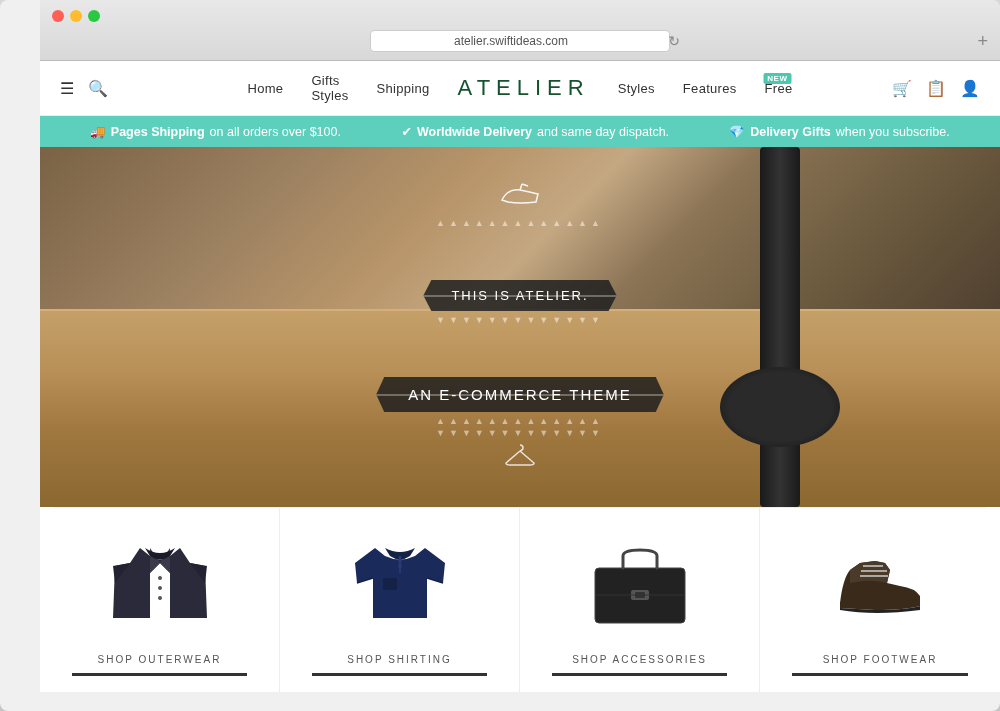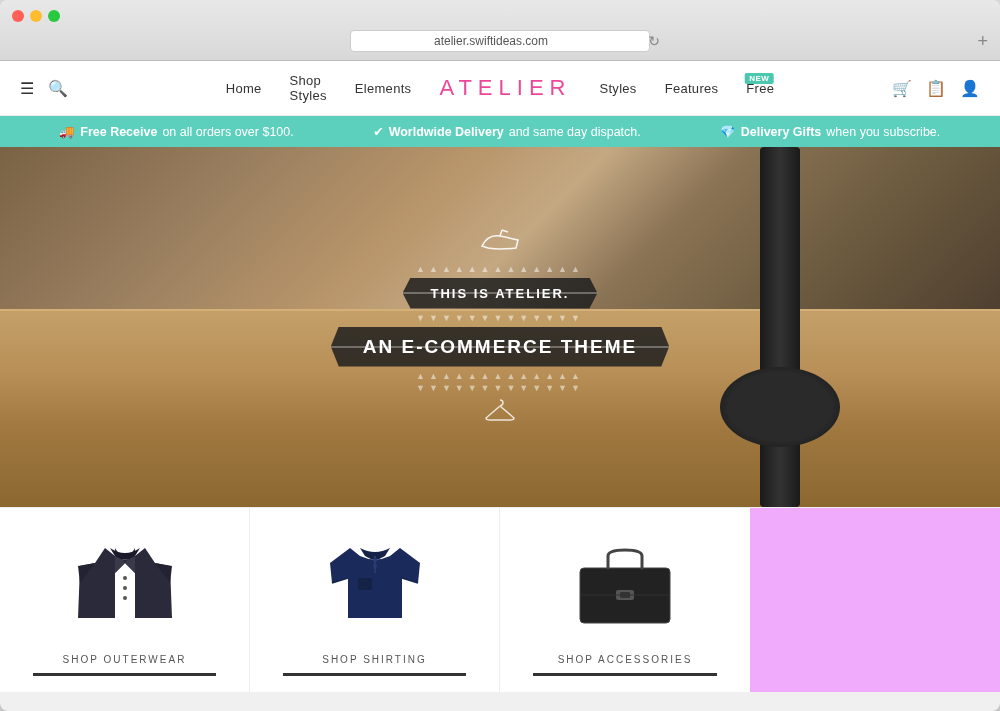--- a/index.html
+++ b/index.html
@@ -5,20 +5,21 @@
     * { margin: 0; padding: 0; box-sizing: border-box; }
     body { font-family: 'Helvetica Neue', Arial, sans-serif; background: #e8e8e8; display: flex; justify-content: center; align-items: center; min-height: 100vh; }
 
     .browser-window {
       width: 1000px;
       min-height: 711px;
       background: #f0f0f0;
       border-radius: 8px;
       box-shadow: 0 10px 40px rgba(0,0,0,0.4);
       overflow: hidden;
+      padding-left: 40px;
     }
 
     .browser-chrome {
       background: linear-gradient(to bottom, #e8e8e8, #d8d8d8);
       padding: 10px 12px 8px;
       border-bottom: 1px solid #bbb;
     }
 
     .browser-controls {
       display: flex; align-items: center; gap: 6px; margin-bottom: 8px;
@@ -70,21 +71,21 @@
       position: absolute; left: 50%; transform: translateX(-50%);
       display: flex; align-items: center; gap: 0;
     }
 
     .nav-link {
       font-size: 13px; color: #333; text-decoration: none; padding: 0 14px;
       cursor: pointer; letter-spacing: 0.3px;
     }
 
     .brand-logo {
-      font-size: 22px; letter-spacing: 6px; font-weight: 300; color: #ec4899;
+      font-size: 22px; letter-spacing: 6px; font-weight: 300; color: #14532d;
       text-transform: uppercase; padding: 0 14px;
     }
 
     .demos-badge {
       position: relative;
     }
     .badge-new {
       position: absolute; top: -8px; right: 15px;
       background: #4dc8b0; color: white; font-size: 8px;
       padding: 1px 4px; border-radius: 2px; font-weight: bold;
@@ -159,23 +160,24 @@
       position: relative; margin: 3px 0;
     }
 
     .ribbon-band {
       background: rgba(30,30,30,0.85);
       color: white;
       padding: 8px 28px;
       font-size: 13px;
       letter-spacing: 2px;
       text-transform: uppercase;
-      font-weight: 700;
+      font-weight: 400;
       position: relative;
       clip-path: polygon(8px 0%, calc(100% - 8px) 0%, 100% 50%, calc(100% - 8px) 100%, 8px 100%, 0% 50%);
+      margin-top: 48px;
     }
 
     .ribbon-band::before {
       content: '';
       position: absolute;
       top: 50%;
       left: -30px;
       right: -30px;
       height: 2px;
       background: rgba(255,255,255,0.3);
@@ -190,21 +192,21 @@
       margin: 1px 0;
     }
 
     .hanger-icon {
       color: white; font-size: 22px; margin-top: 4px; opacity: 0.8;
     }
 
     
     .shop-categories {
       display: grid; grid-template-columns: repeat(4, 1fr);
-      background: #f0abfc; border-top: 1px solid #eee;
+      background: #86efac; border-top: 1px solid #eee; border-radius: 19px;
     }
 
     .category-item {
       display: flex; flex-direction: column; align-items: center;
       padding: 20px 10px 16px;
       border-right: 1px solid #eee;
       cursor: pointer;
       background: white;
     }
     .category-item:last-child { border-right: none; }
@@ -245,42 +247,42 @@
   <div class="site">
 
     <nav class="top-nav">
       <div class="nav-left">
         <span class="hamburger-icon">☰</span>
         <span class="search-icon">🔍</span>
       </div>
 
       <div class="nav-center-links">
         <a class="nav-link">Home</a>
-        <a class="nav-link">Shop Styles</a>
-        <a class="nav-link">Elements</a>
+        <a class="nav-link">Gifts Styles</a>
+        <a class="nav-link">Shipping</a>
         <span class="brand-logo">ATELIER</span>
         <a class="nav-link">Styles</a>
         <a class="nav-link">Features</a>
         <a class="nav-link demos-badge">
           <span>Free</span>
           <span class="badge-new">NEW</span>
         </a>
       </div>
 
       <div class="nav-right">
         <span class="nav-icon">🛒</span>
         <span class="nav-icon">📋</span>
         <span class="nav-icon">👤</span>
       </div>
     </nav>
 
     <div class="info-bar">
       <span>
         <span>🚚</span>
-        <strong>Free Receive</strong>
+        <strong>Pages Shipping</strong>
         <span> on all orders over $100.</span>
       </span>
       <span>
         <span>✔</span>
         <strong>Worldwide Delivery</strong>
         <span> and same day dispatch.</span>
       </span>
       <span>
         <span>💎</span>
         <strong>Delivery Gifts</strong>
@@ -306,21 +308,21 @@
 
           <div class="ribbon-deco">▲▲▲▲▲▲▲▲▲▲▲▲▲</div>
 
           <div class="ribbon-line">
             <div class="ribbon-band">THIS IS ATELIER.</div>
           </div>
 
           <div class="ribbon-deco">▼▼▼▼▼▼▼▼▼▼▼▼▼</div>
 
           <div class="ribbon-line">
-            <div class="ribbon-band" style="font-size:19px; padding: 9px 32px;">AN E-COMMERCE THEME</div>
+            <div class="ribbon-band" style="font-size:15px; padding: 9px 32px;">AN E-COMMERCE THEME</div>
           </div>
 
           <div class="ribbon-deco">▲▲▲▲▲▲▲▲▲▲▲▲▲</div>
 
 
           <div class="ribbon-deco">▼▼▼▼▼▼▼▼▼▼▼▼▼</div>
 
           <div class="hanger-icon">
             <svg width="32" height="24" viewBox="0 0 32 24" fill="none" stroke="white" stroke-width="1.5">
               <path d="M16 2 Q19 2 19 5 Q19 7 16 8"></path>
@@ -388,17 +390,34 @@
             <rect x="56" y="62" width="18" height="10" rx="2" fill="#555"></rect>
             <rect x="60" y="64" width="10" height="6" rx="1" fill="#333"></rect>
 
             <line x1="20" y1="67" x2="110" y2="67" stroke="#333" stroke-width="1"></line>
           </svg>
         </div>
         <span class="category-label">SHOP ACCESSORIES</span>
         <div class="category-bar"></div>
       </div>
 
+      <div class="category-item">
+        <div class="category-img">
+          <svg viewBox="0 0 130 110" fill="none" xmlns="http://www.w3.org/2000/svg">
+
+            <path d="M25 75 Q28 50 35 42 L45 35 L60 33 L70 35 L75 42 L72 55 L85 58 Q100 60 105 68 L105 78 Q90 82 60 82 L25 80 Z" fill="#3a2a1a"></path>
+            <path d="M35 42 L45 35 L60 33 L70 35 L75 42 L72 55 Q60 52 48 53 L35 55 Z" fill="#4a3a2a"></path>
+
+            <path d="M25 78 L25 82 Q60 88 105 82 L105 78 Q90 82 60 82 L25 80 Z" fill="#222"></path>
+
+            <line x1="48" y1="38" x2="68" y2="38" stroke="#ccc" stroke-width="1.5"></line>
+            <line x1="46" y1="43" x2="72" y2="43" stroke="#ccc" stroke-width="1.5"></line>
+            <line x1="45" y1="48" x2="73" y2="48" stroke="#ccc" stroke-width="1.5"></line>
+          </svg>
+        </div>
+        <span class="category-label">SHOP FOOTWEAR</span>
+        <div class="category-bar"></div>
+      </div>
 
     </div>
 
   </div>
 </div>
 
 </body></html>

